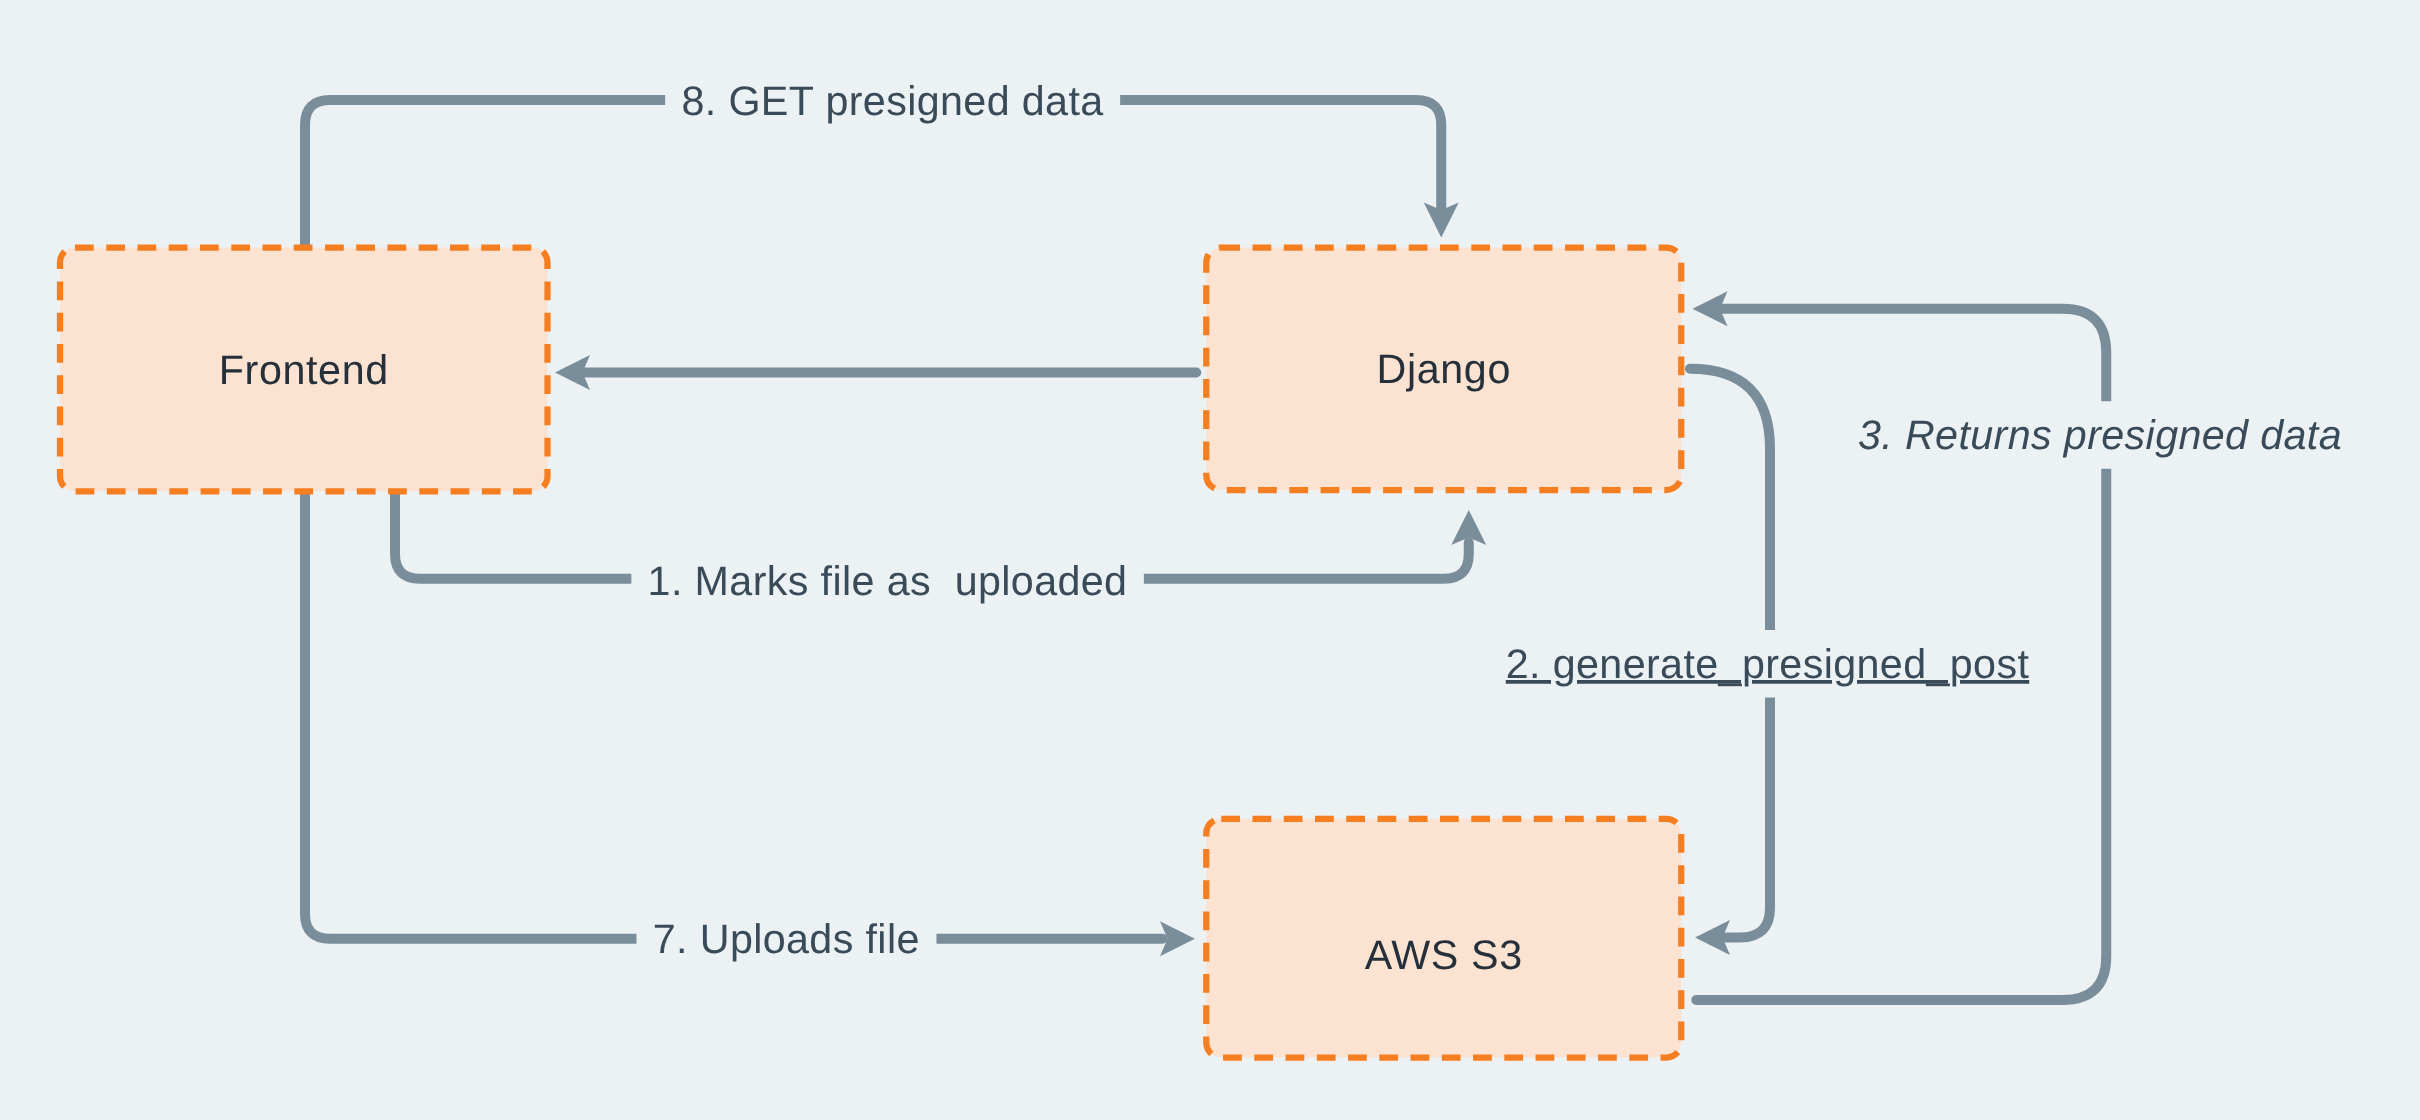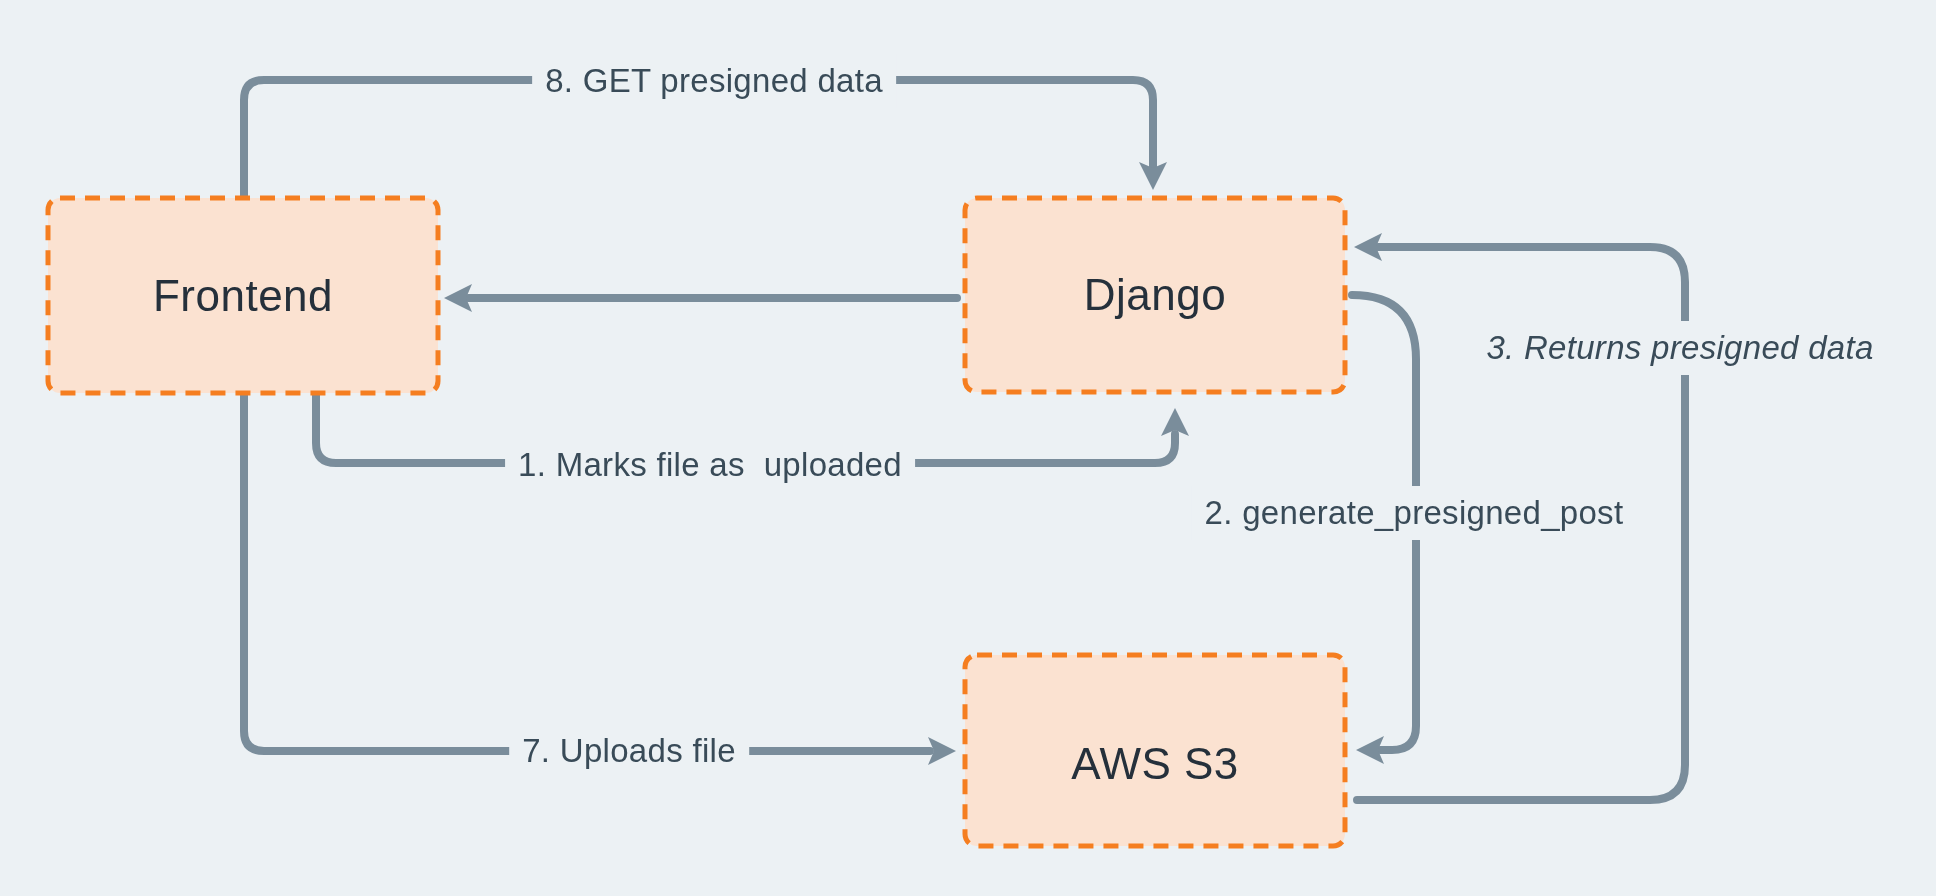--- a/index.html
+++ b/index.html
@@ -30,21 +30,21 @@
     stroke:var(--node-border);
     stroke-width:5;
     stroke-dasharray:15 10;
   }
   .node-label{
     position:absolute;
     display:flex;
     align-items:center;
     justify-content:center;
     color:var(--node-text);
-    font-size:44px;
+    font-size:33px;
     letter-spacing:0.5px;
   }
   .edge-label{
     position:absolute;
     transform:translate(-50%,-50%);
     background:var(--background);
     color:var(--label-text);
     font-size:33px;
     letter-spacing:0.3px;
     padding:8px 13px;
@@ -79,18 +79,18 @@
     <rect class="node-box" x="48" y="198" width="390" height="195" rx="12"></rect>
     <rect class="node-box" x="965" y="198" width="380" height="194" rx="12"></rect>
     <rect class="node-box" x="965" y="655" width="380" height="191" rx="12"></rect>
   </svg>
 
   <div class="node-label" style="left:48px;top:198px;width:390px;height:195px;">Frontend</div>
   <div class="node-label" style="left:965px;top:198px;width:380px;height:194px;text-align:center;">Django</div>
   <div class="node-label" style="left:965px;top:668px;width:380px;height:191px;">AWS S3</div>
 
   <div class="edge-label" style="left:714px;top:81px;">8. GET presigned data</div>
-  <div class="edge-label" style="left:1414px;top:513px;">2. generate_presigned_post</div>
+  <div class="edge-label" style="left:1414px;top:531px;text-decoration:underline;">2. generate_presigned_post</div>
   <div class="edge-label" style="left:1680px;top:348px;font-style:italic;">3. Returns presigned data</div>
   <div class="edge-label" style="left:629px;top:751px;">7. Uploads file</div>
   <div class="edge-label" style="left:710px;top:465px;">1. Marks file as  uploaded</div>
 
 </div>
 
 </body></html>

